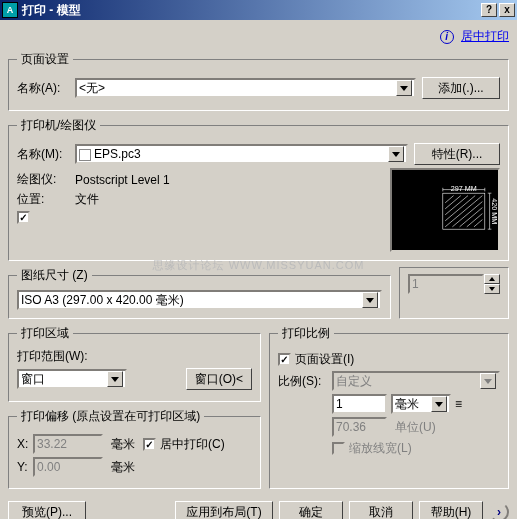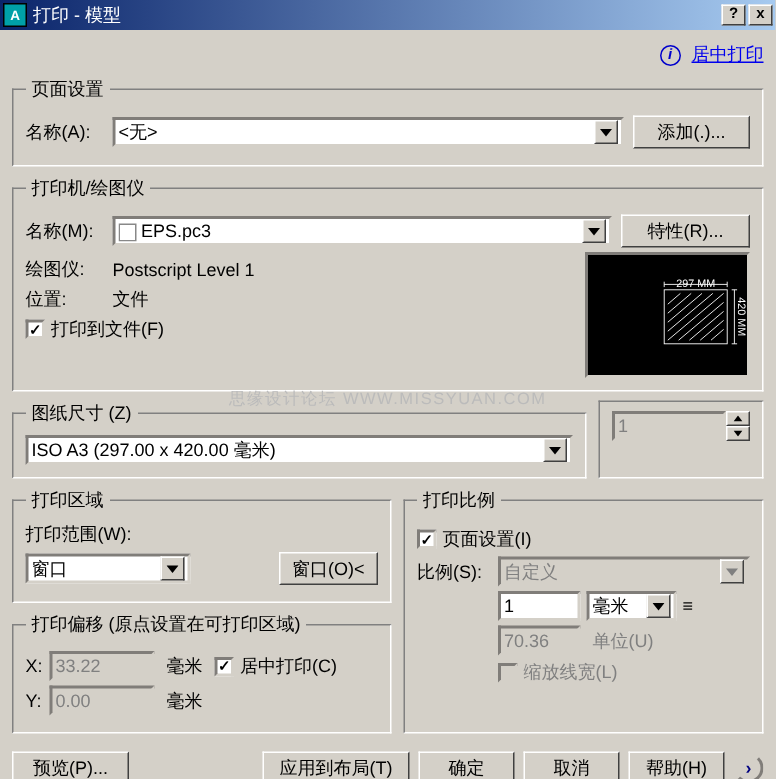--- a/index.html
+++ b/index.html
@@ -1,19 +1,19 @@
 <!DOCTYPE html>
 <html><head>
 <meta charset="utf-8">
 <style>
 * { box-sizing: border-box; font-family: "SimSun", "MS Sans Serif", sans-serif; font-size: 12px; }
 body { margin: 0; background: #d4d0c8; width: 517px; }
 .titlebar { background: linear-gradient(to right, #0a246a, #a6caf0); color: #fff; height: 20px; display: flex; align-items: center; padding: 0 2px; }
 .titlebar .icon { width: 16px; height: 16px; background: #00a0a8; border: 1px solid #000; margin-right: 4px; display:flex; align-items:center; justify-content:center; color:#fff; font-size:9px; font-weight:bold;}
-.titlebar .title { flex: 1; font-weight: normal; }
+.titlebar .title { flex: 1; font-weight: bold; }
 .titlebar .wbtn { width: 16px; height: 14px; background: #d4d0c8; border: 1px solid; border-color: #fff #404040 #404040 #fff; margin-left: 2px; display: flex; align-items: center; justify-content: center; color: #000; font-weight: bold; font-size: 10px; line-height:1;}
 .content { padding: 6px 8px 8px; }
 .toprow { text-align: right; padding: 2px 0 6px; }
 .info-icon { display:inline-block; width:14px; height:14px; border-radius:50%; border:1px solid #0000cc; color:#0000cc; text-align:center; line-height:12px; font-weight:bold; font-style:italic; font-size:10px; vertical-align:middle;}
 .link { color: #0000ee; text-decoration: underline; cursor: pointer; margin-left:4px;}
 fieldset { border: 1px solid #fff; border-top-color:#808080; border-left-color:#808080; padding: 6px 8px 8px; margin: 0 0 6px 0; position:relative;}
 fieldset legend { padding: 0 4px; }
 .row { display: flex; align-items: center; margin: 3px 0; }
 .lbl { width: 58px; }
 .combo, .textbox { background: #fff; border: 2px inset #d4d0c8; height: 20px; display: flex; align-items: center; padding: 0 2px; }
@@ -91,21 +91,20 @@
             <span class="lbl">绘图仪:</span>
             <span>Postscript Level 1</span>
           </div>
         <div class="row">
             <span class="lbl">位置:</span>
             <span>文件</span>
           </div>
         <div class="row">
           <label class="chk">
               <span class="box">✓</span>
-              <span>打印到文件(F)</span>
             </label>
         </div>
       </div>
       <div class="preview">
         <svg viewBox="0 0 110 84">
           <rect x="18" y="14" width="70" height="60" fill="none" stroke="#fff" stroke-width="1"></rect>
           <g stroke="#fff" stroke-width="1">
               <line x1="22" y1="70" x2="84" y2="18"></line>
               <line x1="22" y1="60" x2="72" y2="18"></line>
               <line x1="22" y1="50" x2="60" y2="18"></line>

